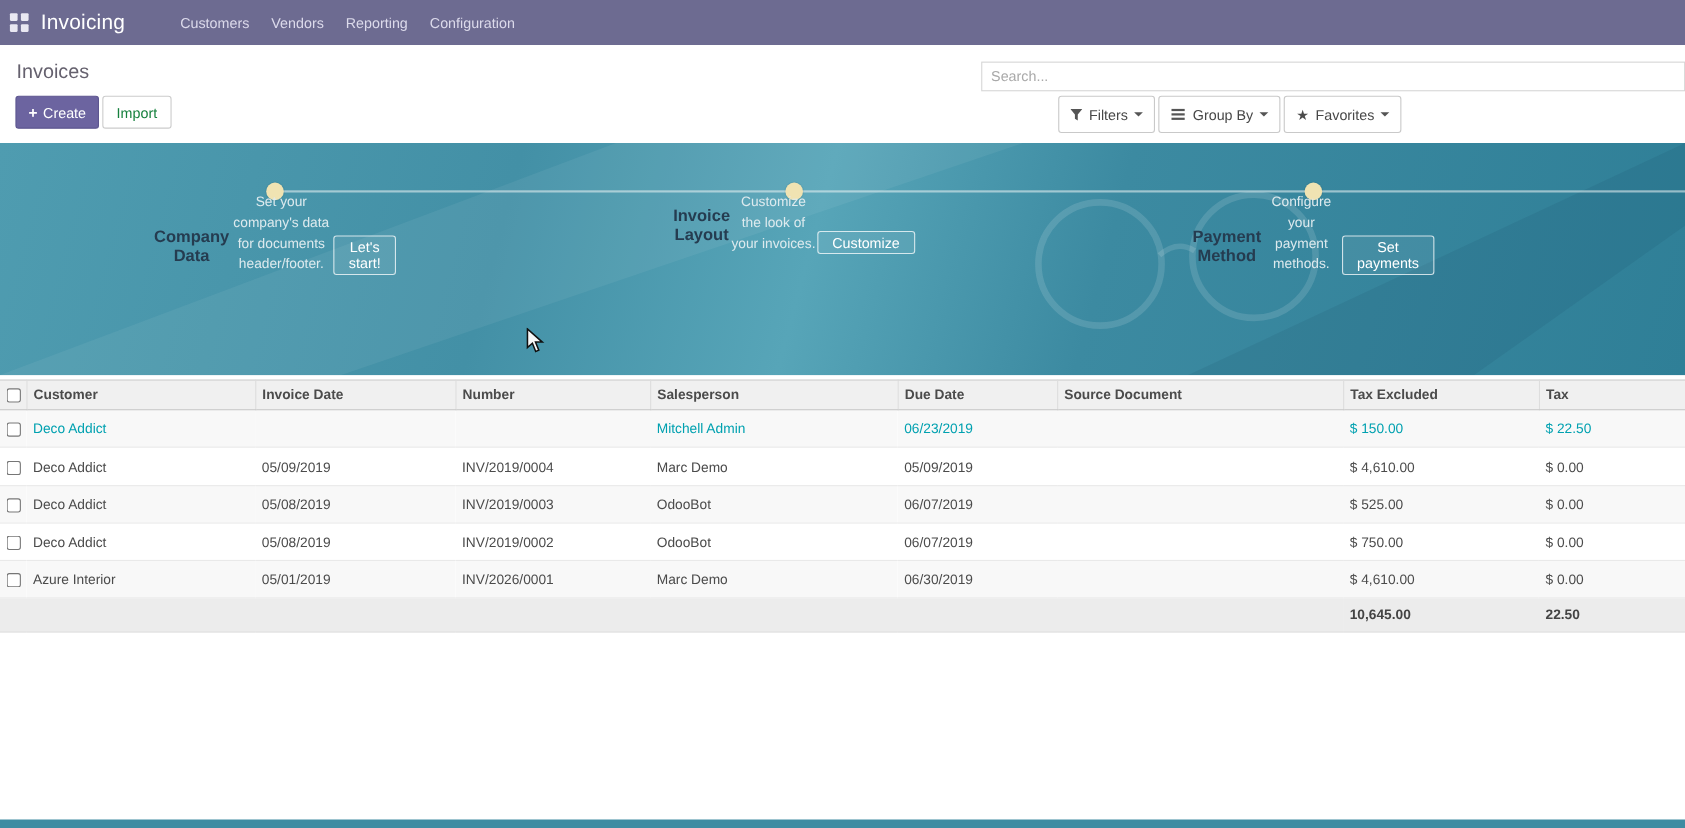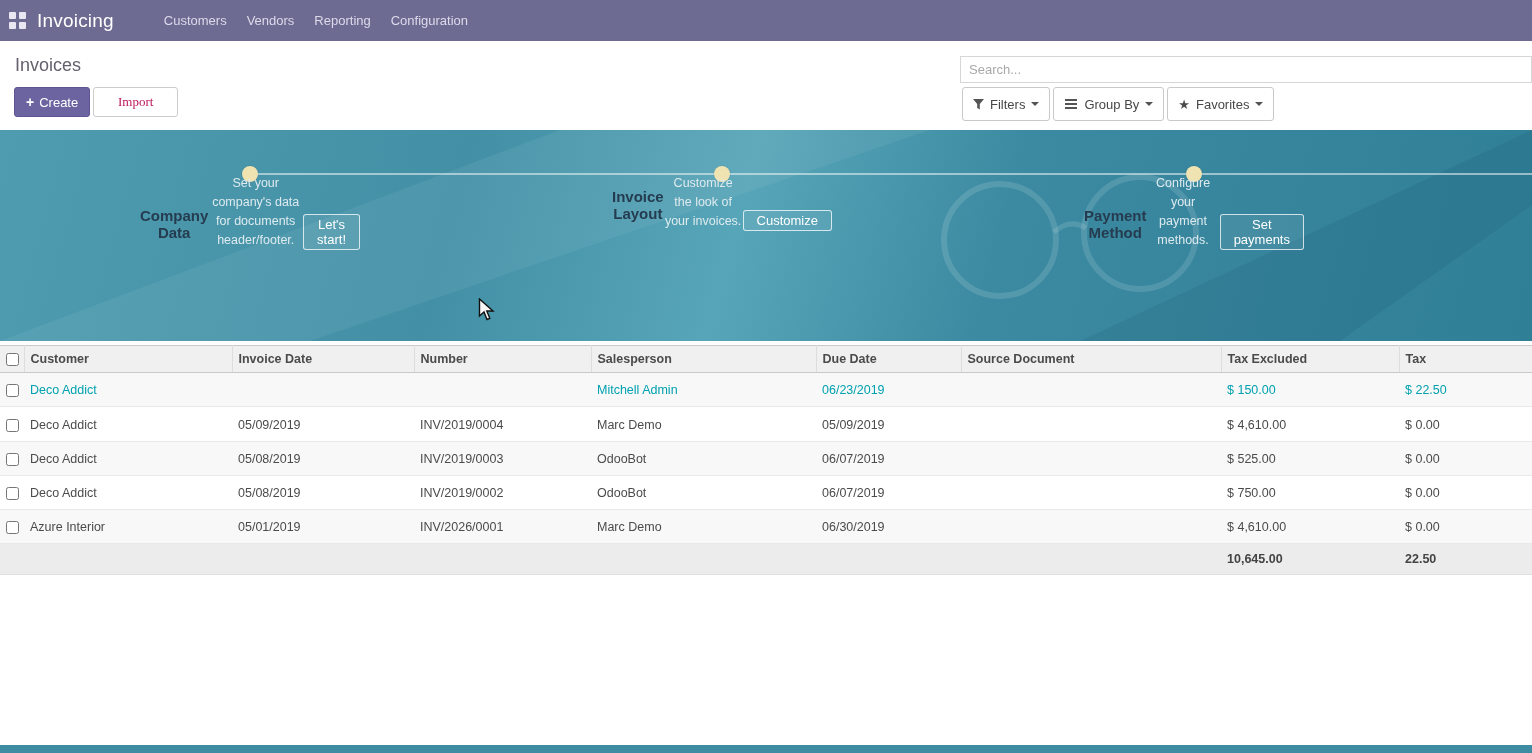--- a/index.html
+++ b/index.html
@@ -15,31 +15,31 @@
     grid-template-columns:7px 7px; grid-template-rows:7px 7px; gap:3px; cursor:pointer; }
   .apps-icon span { background:#e9e8f2; border-radius:1px; }
   .app-title { font-size:19px; margin-right:40px; letter-spacing:.2px; }
   .menus { display:flex; height:41px; align-items:center; }
   .menu-item { font-size:13px; padding:0 10px; line-height:41px; color:#dcdaeb; cursor:pointer; }
 
   
   .panel { position:relative; height:89px; background:#fff; }
   .breadcrumb { position:absolute; left:15px; top:14px; margin:0; font-size:18px;
     font-weight:normal; color:#65616e; }
-  .search { position:absolute; right:0; top:15px; width:572px; height:27px;
+  .search { position:absolute; right:0; top:15px; width:640px; height:27px;
     border:1px solid #d6d6d6; padding:0 8px; font-size:13px; color:#555; outline:none;
     font-family:"Liberation Sans",sans-serif; }
   .search::placeholder { color:#a9a9a9; }
   .btn { height:30px; font-size:13px; border-radius:3px; cursor:pointer;
     font-family:"Liberation Sans",sans-serif; display:inline-flex; align-items:center; }
   .btn-create { position:absolute; left:14px; top:46px; background:#6c64a0;
     border:1px solid #5d5690; color:#fff; padding:0 11px; gap:5px; }
   .btn-create .plus { font-size:14px; font-weight:bold; }
   .btn-import { position:absolute; left:93px; top:46px; background:#fff;
-    border:1px solid #ccc; color:#be185d; padding:0 24px;font-family:Liberation Serif, serif; }
+    border:1px solid #ccc; color:#15803d; padding:0 12px; }
   .filter-group { position:absolute; left:962px; top:46px; display:flex; gap:3px; }
   .filter-group .btn { background:#fff; border:1px solid #c9c9c9; color:#474747; padding:16px 10px; gap:6px; }
   .caret { width:0; height:0; border-left:4px solid transparent; border-right:4px solid transparent;
     border-top:4px solid #555; display:inline-block; }
   .gb-icon { display:inline-block; width:12px; height:2px; background:#555;
     box-shadow:0 -4px 0 #555, 0 4px 0 #555; margin:0 1px; }
   .star { color:#4b4b4b; font-size:13px; }
 
   
   .banner { position:relative; height:211px; overflow:hidden;

